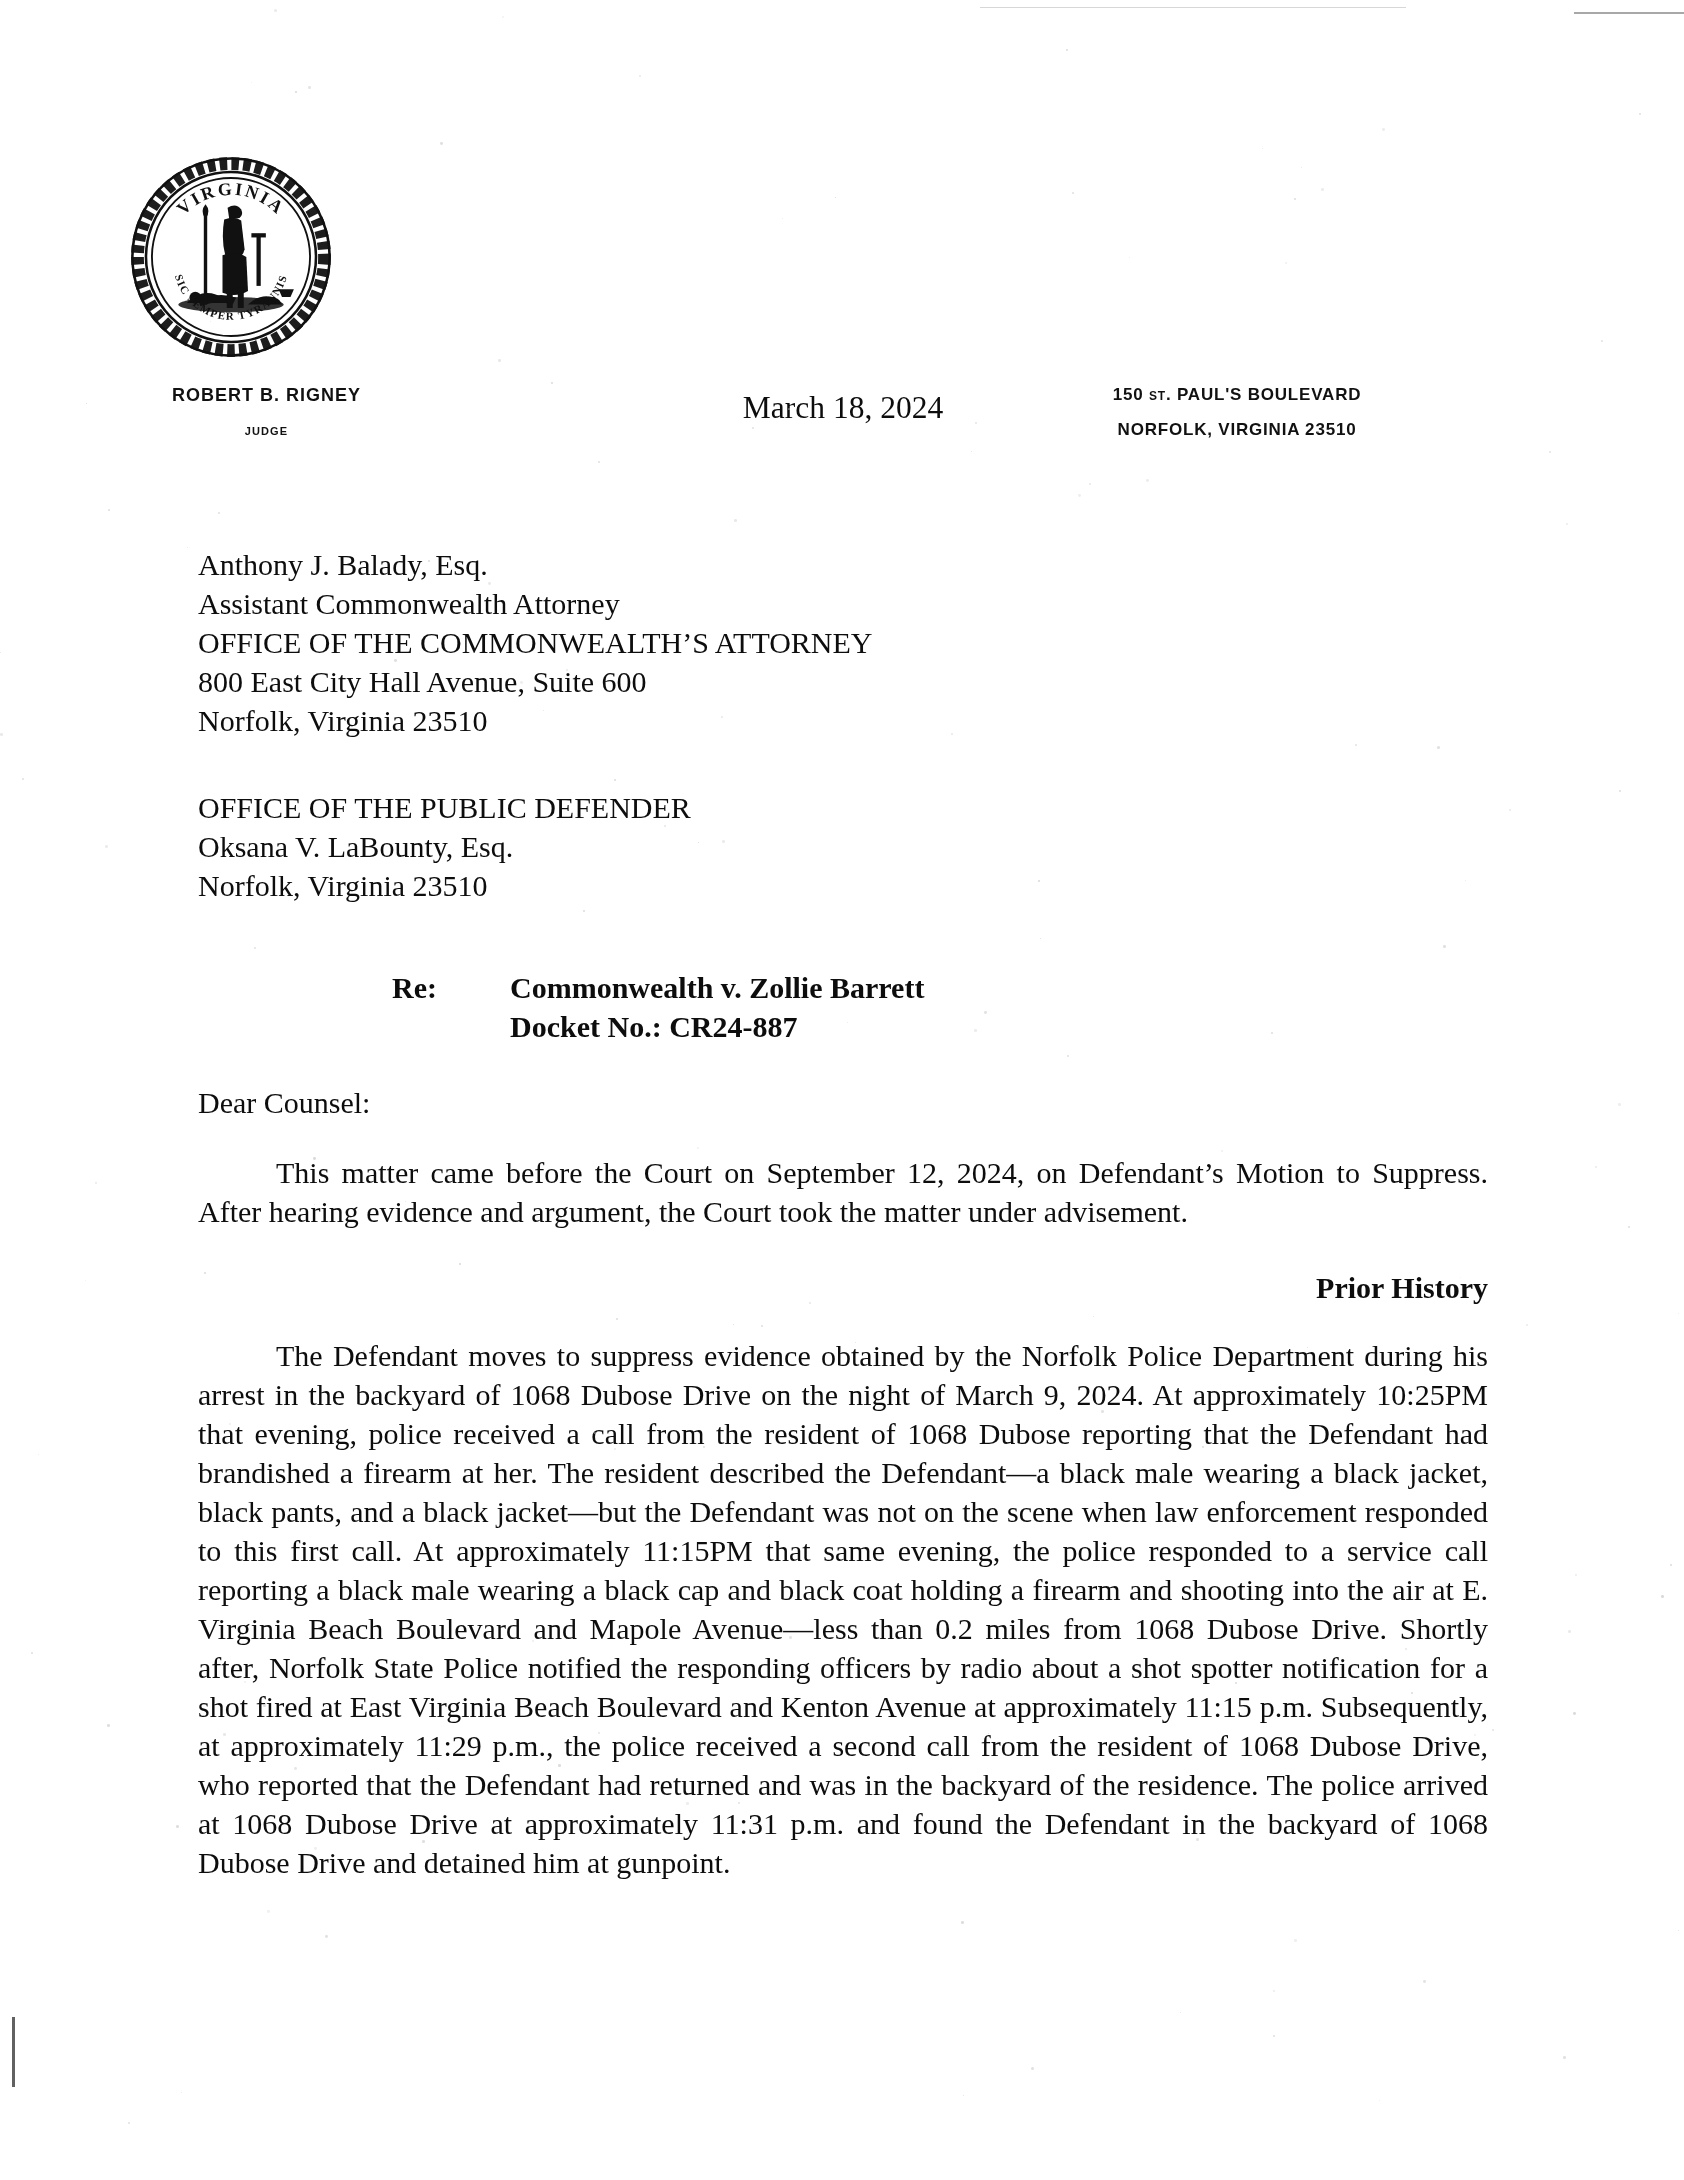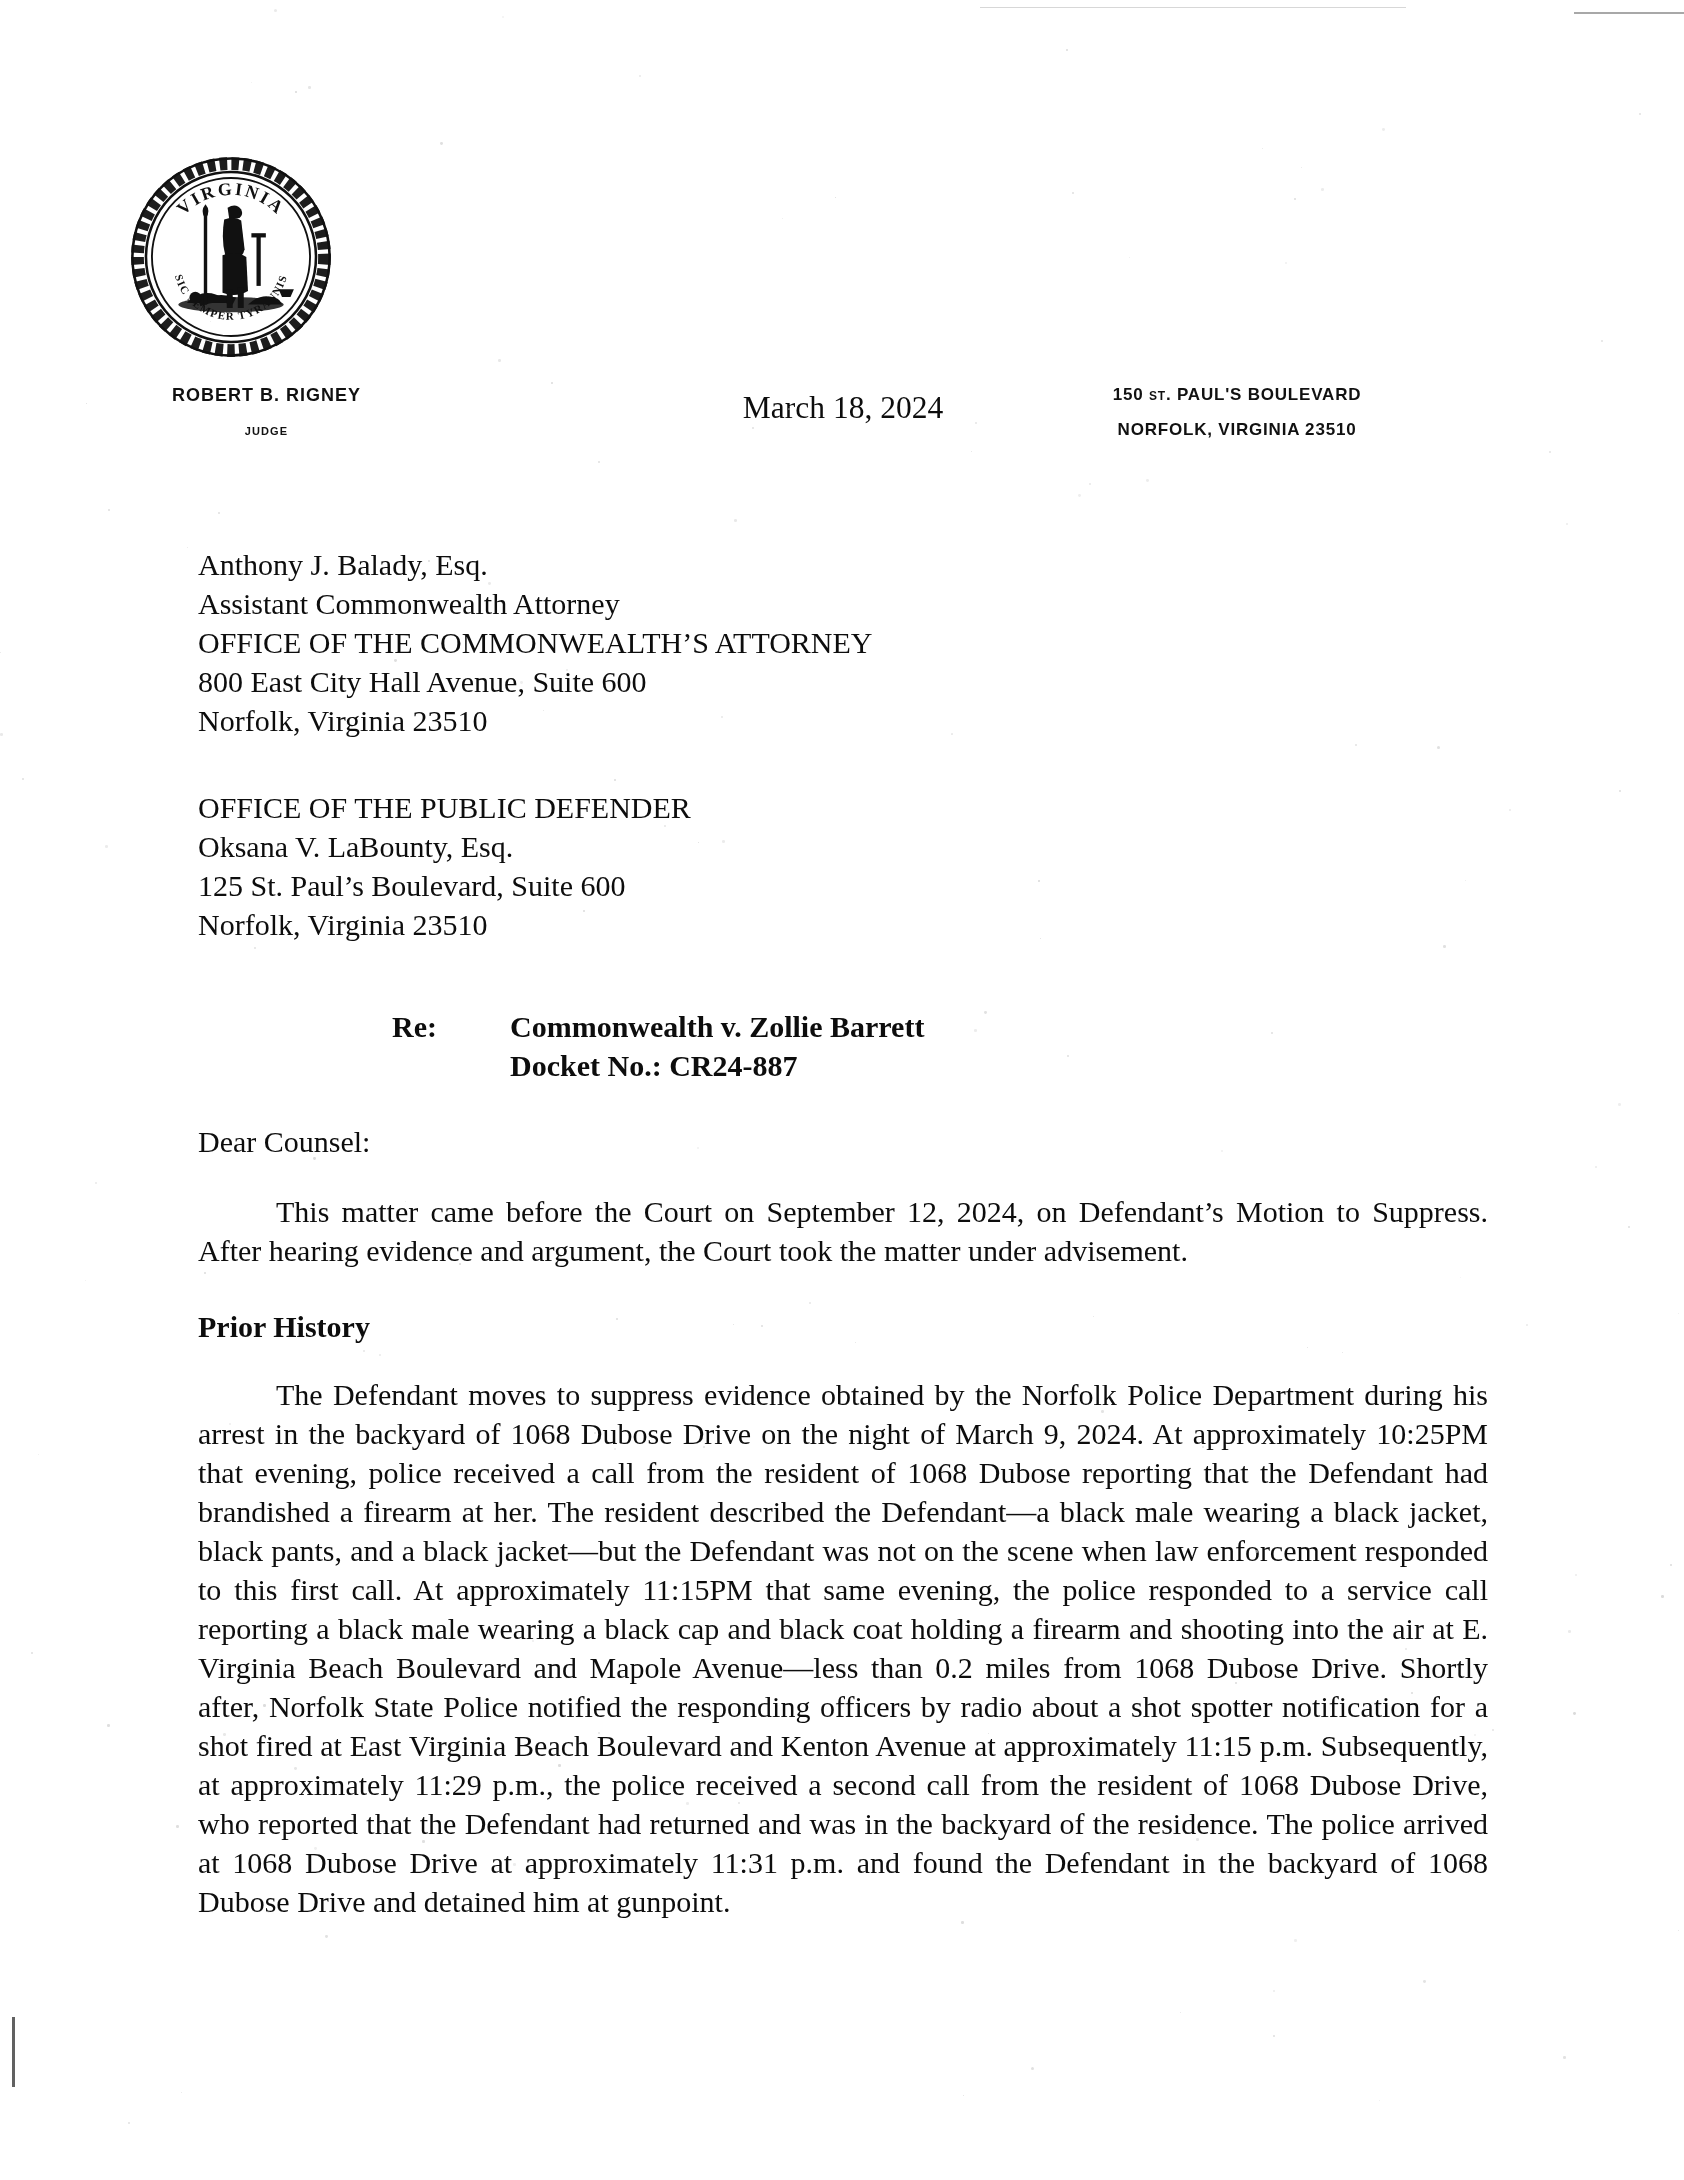--- a/index.html
+++ b/index.html
@@ -188,21 +188,21 @@
 
   .salutation { margin-top: 31px; margin-bottom: 31px; }
 
   .para {
     text-align: justify;
     text-justify: inter-word;
     text-indent: 78px;
     margin: 8px 0 34px 0;
   }
   .section-heading {
-    text-align: left;
+    text-align: right;
     font-weight: bold;
     margin: 37px 0 29px 0;
   }
 </style>
 </head>
 <body>
 
 <div class="page">
 
   <div class="scanline-top"></div>
@@ -281,21 +281,20 @@
       <div>Anthony J. Balady, Esq.</div>
       <div>Assistant Commonwealth Attorney</div>
       <div>OFFICE OF THE COMMONWEALTH’S ATTORNEY</div>
       <div>800 East City Hall Avenue, Suite 600</div>
       <div>Norfolk, Virginia 23510</div>
     </div>
 
     <div class="addr-block">
       <div>OFFICE OF THE PUBLIC DEFENDER</div>
       <div>Oksana V. LaBounty, Esq.</div>
-      <div>125 St. Paul’s Boulevard, Suite 600</div>
       <div>Norfolk, Virginia 23510</div>
     </div>
 
     <div class="re-block">
       <div class="re-line">
         <span class="re-label">Re:</span>
         <span>Commonwealth v. Zollie Barrett</span>
       </div>
       <div class="re-line2">Docket No.: CR24-887</div>
     </div>

